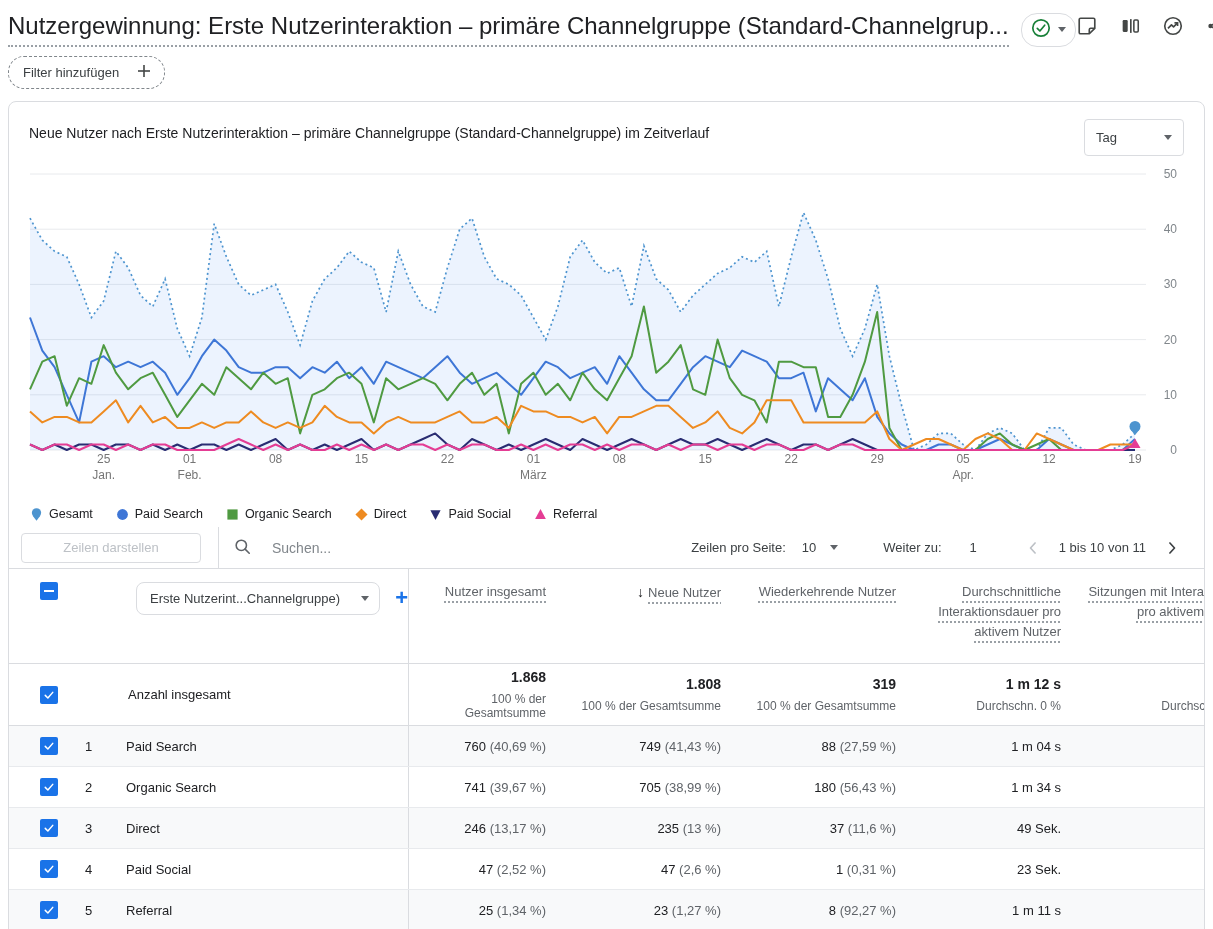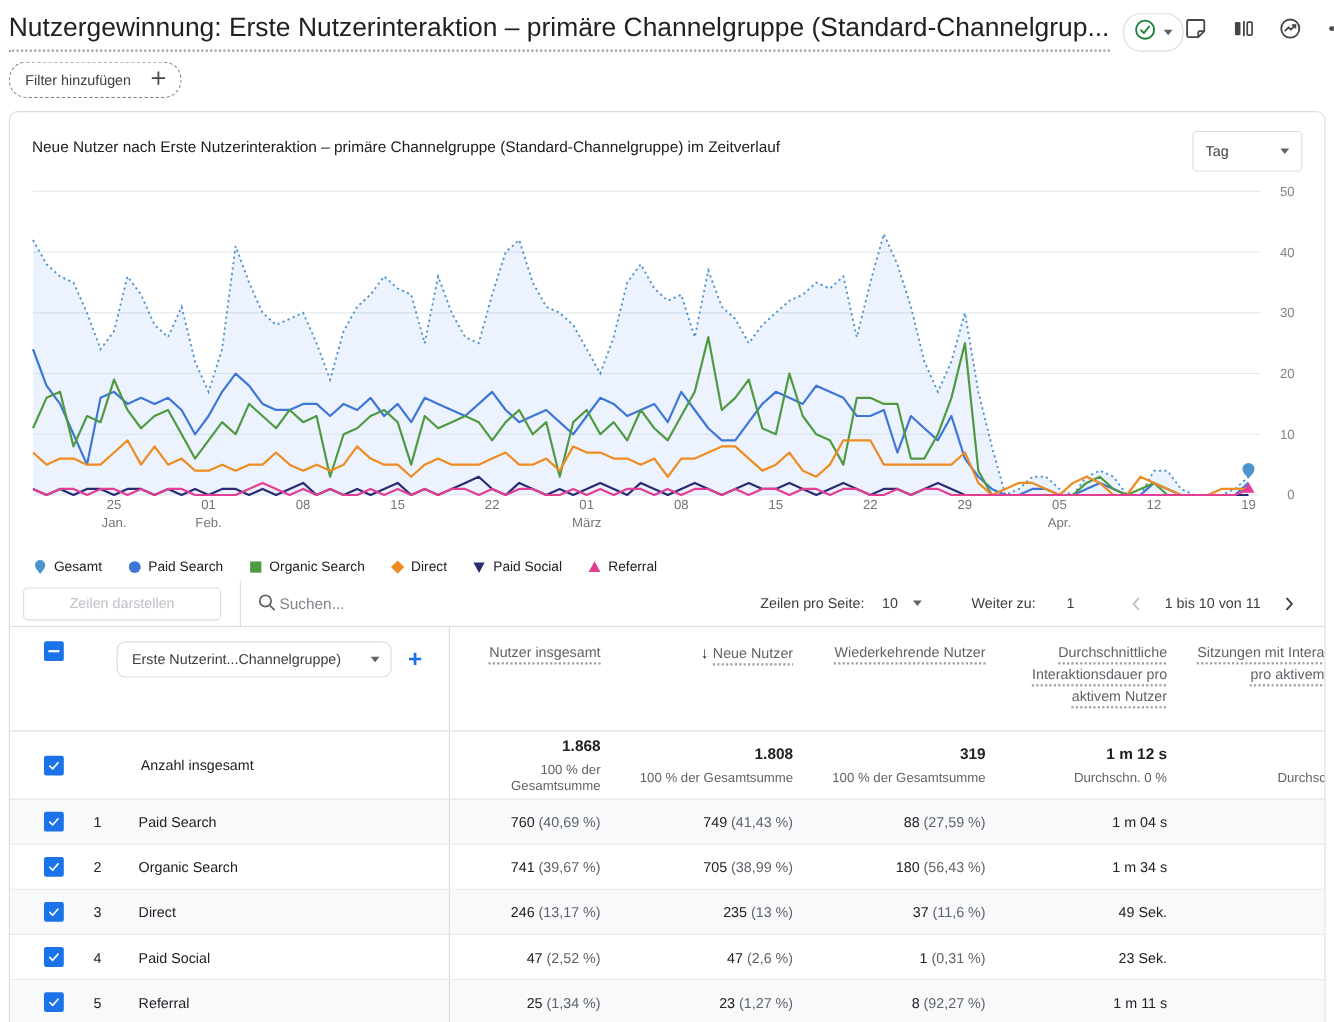--- a/index.html
+++ b/index.html
@@ -26,21 +26,21 @@
   .select-box { display:flex; align-items:center; justify-content:space-between; width:100px; height:37px; border:1px solid #dadce0; border-radius:4px; padding:0 11px; font-size:13px; color:#3c4043; cursor:pointer; }
 
   .legend { display:flex; align-items:center; gap:23px; margin:2px 0 0 21px; height:26px; }
   .legend-item { display:flex; align-items:center; gap:6px; font-size:12.5px; color:#202124;justify-content:space-between; }
   .legend-item svg { display:block; }
 
   
   .toolbar { display:flex; align-items:center; height:42px; border-bottom:1px solid #dadce0; padding:0 16px 0 12px; font-size:13px; color:#3c4043; }
   .rows-btn { border:1px solid #dadce0; border-radius:4px; background:#fff; color:#bdc1c6; font-size:13px; height:30px; width:180px; text-align:center; line-height:28px; }
   .tb-divider { width:1px; height:42px; background:#dadce0; margin:0 14px 0 17px; }
-  .search-wrap { display:flex; align-items:center; gap:2px; flex:1; }
+  .search-wrap { display:flex; align-items:center; gap:20px; flex:1; }
   .search-input { border:none; outline:none; font-size:14px; color:#202124; font-family:"Liberation Sans",sans-serif; width:220px; }
   .search-input::placeholder { color:#80868b; }
   .tb-right { display:flex; align-items:center; }
   .tb-label { color:#3c4043; }
   .tb-val { margin-left:16px; }
   .tb-caret { margin-left:14px; }
   .pg-chevron { display:flex; align-items:center; padding:0 6px; cursor:pointer; }
   .range-text { margin:0 10px; }
 
   
@@ -51,21 +51,21 @@
 
   .thead { height:95px; border-bottom:1px solid #dadce0; }
   .thead .left-cell { align-items:flex-start; padding-top:13px; }
   .mh-cell { padding-top:13px; text-align:right; padding-right:20px; font-size:13px; line-height:20px; color:#5f6368; }
   .mh-label { text-decoration:underline dotted #9aa0a6 1.5px; text-underline-offset:5px; }
   .sort-arrow { color:#202124; margin-right:4px; font-size:14px; text-decoration:none; display:inline-block; }
 
   .checkbox { width:18px; height:18px; background:#1a73e8; border-radius:2px; display:inline-flex; align-items:center; justify-content:center; flex:none; cursor:pointer; }
   .cb-head { margin-left:31px; }
 
-  .dim-select { display:flex; align-items:center; justify-content:space-between; width:250px; height:33px; border:1px solid #dadce0; border-radius:8px; padding:0 10px 0 13px; font-size:13px; color:#3c4043; margin-left:48px; cursor:pointer; }
+  .dim-select { display:flex; align-items:center; justify-content:space-between; width:250px; height:33px; border:1px solid #dadce0; border-radius:8px; padding:0 10px 0 13px; font-size:13px; color:#3c4043; margin-left:78px; cursor:pointer; }
   .plus-btn { color:#1a73e8; font-size:22px; font-weight:bold; margin-left:15px; margin-top:2px; cursor:pointer; line-height:28px; }
 
   .totals-row { height:62px; border-bottom:1px solid #dadce0; }
   .totals-row .left-cell { padding-left:31px; }
   .totals-label { margin-left:70px; font-size:13px; color:#202124; }
   .tot-val { font-weight:bold; font-size:14px; color:#202124; }
   .tot-sub { font-size:12px; color:#5f6368; margin-top:7px; }
 
   .trow { height:41px; border-bottom:1px solid #e8eaed; }
   .trow.alt { background:#f8f9fa; }

